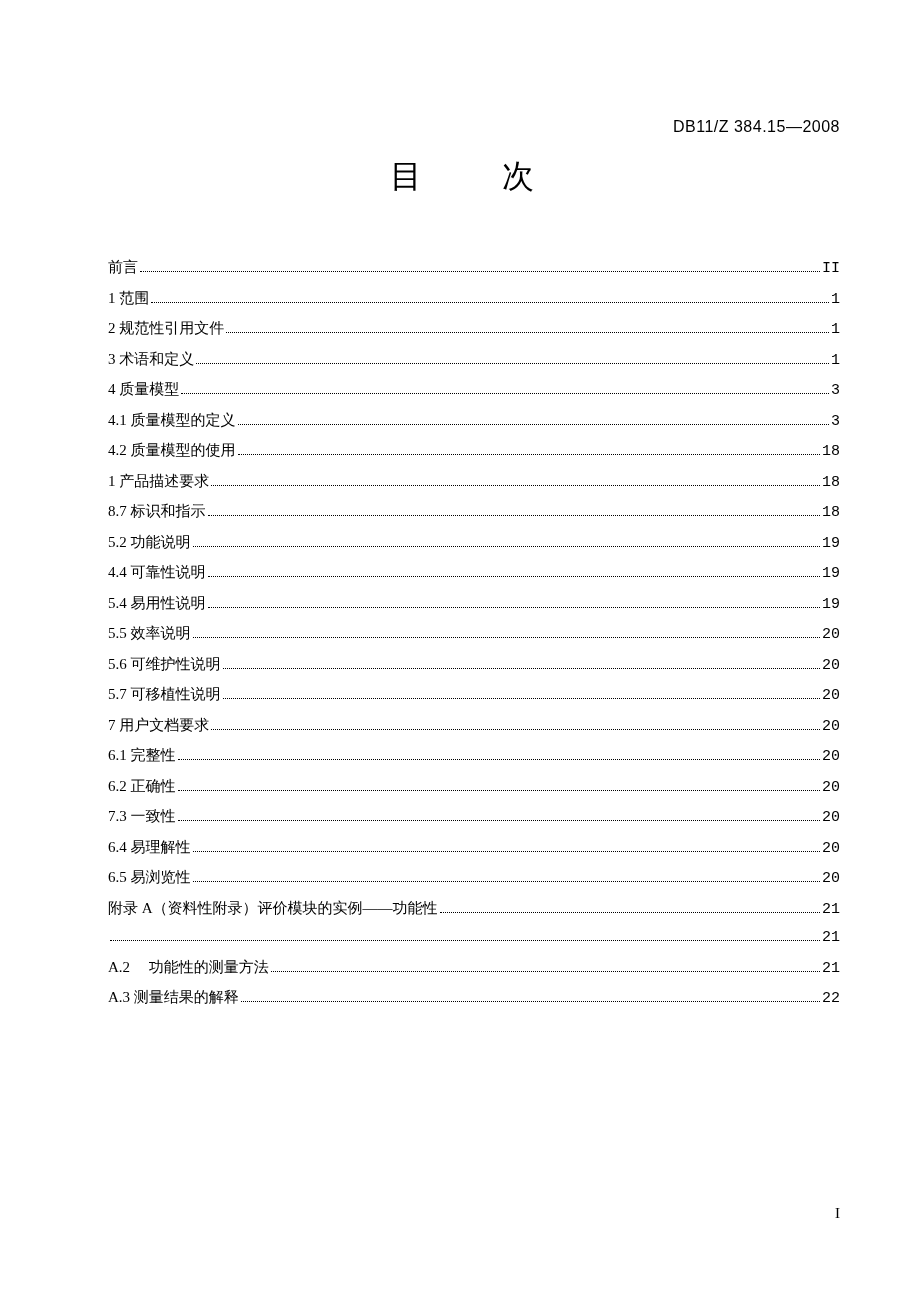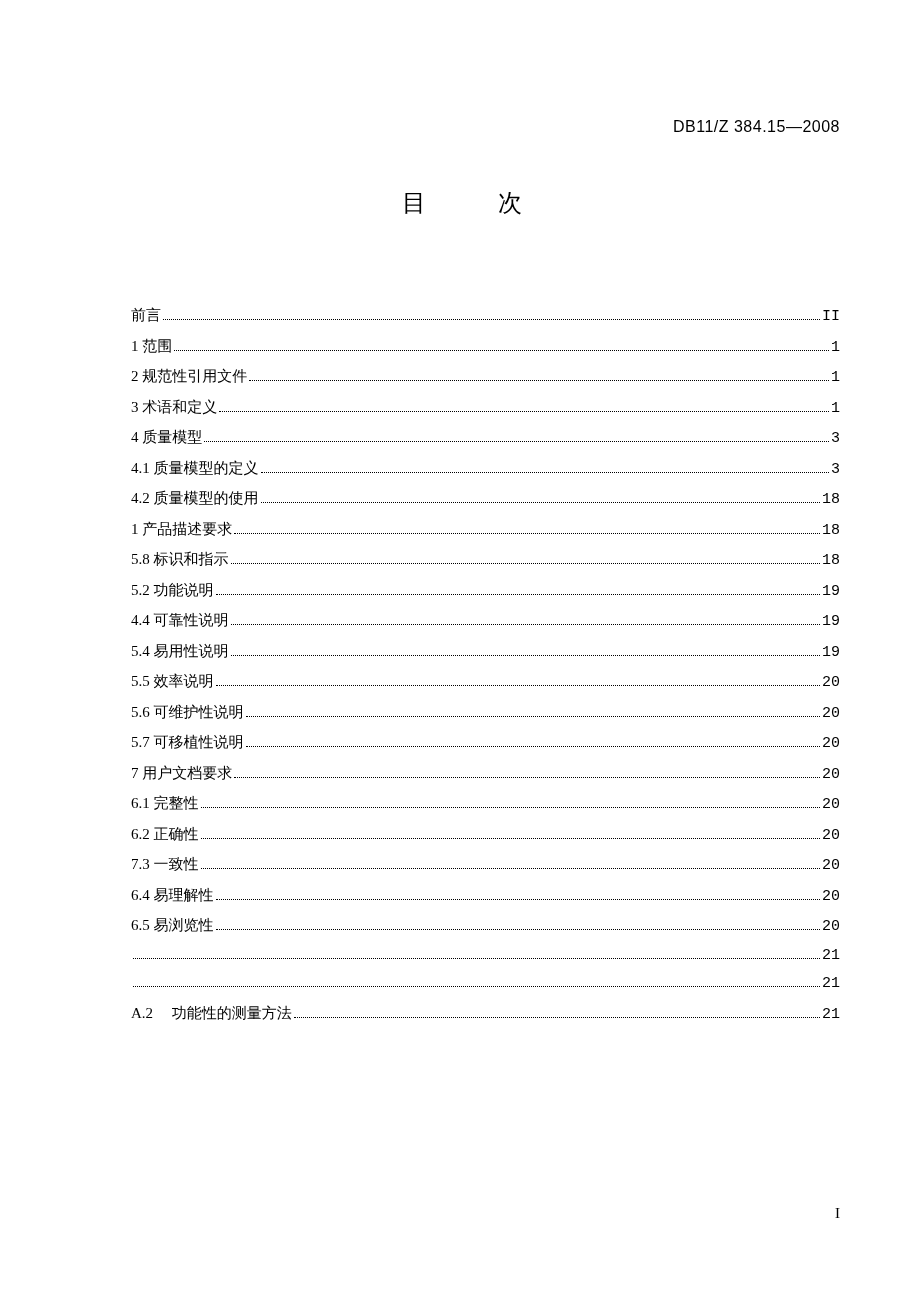--- a/index.html
+++ b/index.html
@@ -8,48 +8,47 @@
       box-sizing: border-box;
     }
     body {
       width: 920px;
       height: 1302px;
       background: #ffffff;
       font-family: "SimSun", "宋体", serif;
       position: relative;
     }
     .page {
-      padding: 115px 80px 60px 108px;
+      padding: 83px 80px 60px 108px;
     }
     .header-code {
       position: absolute;
       top: 118px;
       right: 80px;
       font-size: 16px;
       font-family: Arial, "SimSun", sans-serif;
       letter-spacing: 0.5px;
     }
     .title {
       text-align: center;
-      font-size: 24px;
+      font-size: 32px;
       letter-spacing: 24px;
       margin-top: 72px;
-      margin-bottom: 84px;
+      margin-bottom: 56px;
       font-weight: normal;
     }
     .toc {
       font-size: 15px;
       line-height: 1.6;
     }
     .toc-entry {
       display: flex;
       align-items: baseline;
       white-space: nowrap;
       margin-bottom: 4.5px;
-      margin-left: 23px;
     }
     .toc-label {
       flex-shrink: 0;
     }
     .toc-dots {
       flex: 1;
       border-bottom: 1.5px dotted #000;
       margin: 0 2px 3px 2px;
       min-width: 10px;
     }
@@ -107,21 +106,21 @@
         <span class="toc-label">4.2  质量模型的使用</span>
         <span class="toc-dots"></span>
         <span class="toc-page">18</span>
       </div>
       <div class="toc-entry">
         <span class="toc-label">1  产品描述要求</span>
         <span class="toc-dots"></span>
         <span class="toc-page">18</span>
       </div>
       <div class="toc-entry">
-        <span class="toc-label">5.8  标识和指示</span>
+        <span class="toc-label">8.7  标识和指示</span>
         <span class="toc-dots"></span>
         <span class="toc-page">18</span>
       </div>
       <div class="toc-entry">
         <span class="toc-label">5.2  功能说明</span>
         <span class="toc-dots"></span>
         <span class="toc-page">19</span>
       </div>
       <div class="toc-entry">
         <span class="toc-label">4.4  可靠性说明</span>
@@ -172,27 +171,33 @@
         <span class="toc-label">6.4  易理解性</span>
         <span class="toc-dots"></span>
         <span class="toc-page">20</span>
       </div>
       <div class="toc-entry">
         <span class="toc-label">6.5  易浏览性</span>
         <span class="toc-dots"></span>
         <span class="toc-page">20</span>
       </div>
       <div class="toc-entry">
+        <span class="toc-label">附录 A（资料性附录）评价模块的实例——功能性</span>
         <span class="toc-dots"></span>
         <span class="toc-page">21</span>
       </div>
       <div class="toc-entry">
         <span class="toc-dots"></span>
         <span class="toc-page">21</span>
       </div>
       <div class="toc-entry">
         <span class="toc-label">A.2 　功能性的测量方法</span>
         <span class="toc-dots"></span>
         <span class="toc-page">21</span>
+      </div>
+      <div class="toc-entry">
+        <span class="toc-label">A.3  测量结果的解释</span>
+        <span class="toc-dots"></span>
+        <span class="toc-page">22</span>
       </div>
     </div>
   <div class="page-number">I</div>
 </div>
 
 </body></html>

